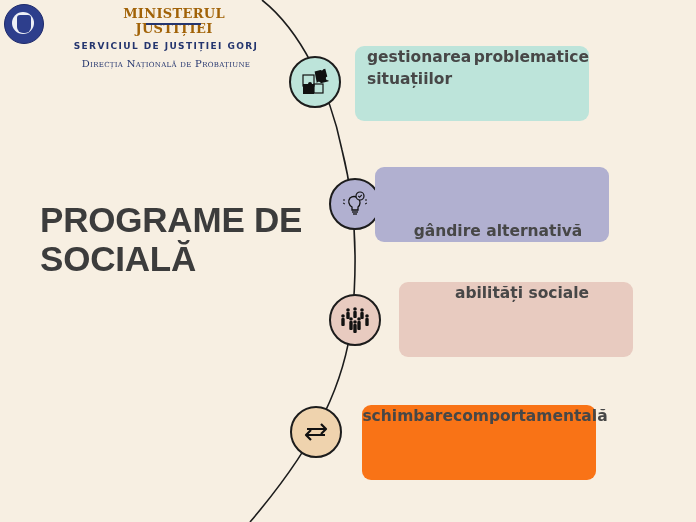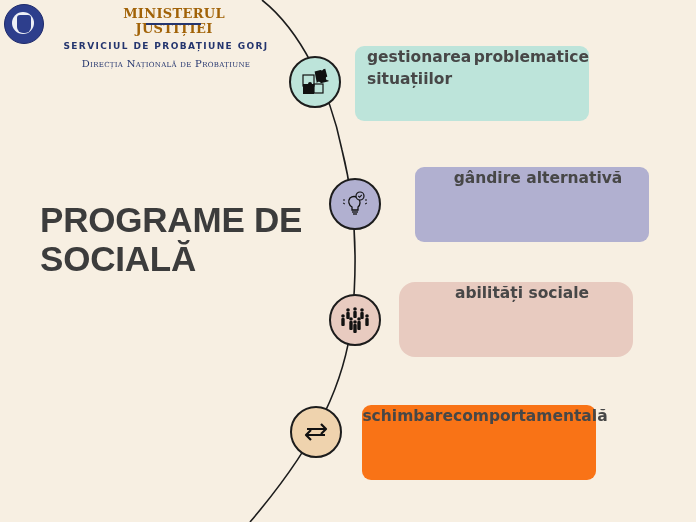--- a/index.html
+++ b/index.html
@@ -69,21 +69,21 @@
 </svg>
 
 <div class="header">
   <div class="emblem">
     <div class="inner"></div>
     <div class="eagle"></div>
   </div>
   <div class="h1">MINISTERUL JUSTIȚIEI</div>
   <div class="h1-rule"></div>
   <div class="h2">Direcția Națională de Probațiune</div>
-  <div class="h3">SERVICIUL DE PROBAȚIUNE GORJ</div>
+  <div class="h3">SERVICIUL DE JUSTIȚIEI GORJ</div>
 </div>
 
 <div class="title">
   <div>PROGRAME DE</div>
   <div>SOCIALĂ</div>
 </div>
 
 <div class="node" style="left:289px; top:56px; background:#bde4da;">
   <svg width="30" height="30" viewBox="0 0 30 30">
     <rect x="3" y="8" width="11" height="11" fill="none" stroke="#111" stroke-width="1.2"></rect>
@@ -103,21 +103,21 @@
     <line x1="13" y1="24" x2="19" y2="24" stroke="#111" stroke-width="1.3"></line>
     <line x1="14" y1="26" x2="18" y2="26" stroke="#111" stroke-width="1.3"></line>
     <circle cx="21" cy="8" r="4" fill="#b1b0d0" stroke="#111" stroke-width="1.2"></circle>
     <path d="M19.3 8 l1.3 1.3 l2.2 -2.4" fill="none" stroke="#111" stroke-width="1.1"></path>
     <line x1="4" y1="12" x2="6" y2="12" stroke="#111" stroke-width="1"></line>
     <line x1="4" y1="15" x2="6" y2="16" stroke="#111" stroke-width="1"></line>
     <line x1="26" y1="12" x2="28" y2="12" stroke="#111" stroke-width="1"></line>
     <line x1="26" y1="16" x2="28" y2="15" stroke="#111" stroke-width="1"></line>
   </svg>
 </div>
-<div class="box" style="left:415px; top:167px; width:234px; height:75px; background:#b1b0d0;">
+<div class="box" style="left:375px; top:167px; width:234px; height:75px; background:#b1b0d0;align-items:flex-end;">
   <div>gândire alternativă</div>
 </div>
 
 <div class="node" style="left:329px; top:294px; background:#e8cbc0;">
   <svg width="32" height="30" viewBox="0 0 32 30">
     <g fill="#111">
       <circle cx="9" cy="5" r="1.8"></circle>
         <rect x="7.3" y="7" width="3.4" height="7" rx="1"></rect>
       <circle cx="16" cy="4" r="1.8"></circle>
         <rect x="14.3" y="6" width="3.4" height="7" rx="1"></rect>
@@ -129,21 +129,21 @@
         <rect x="26.3" y="13" width="3.4" height="8" rx="1"></rect>
       <circle cx="12" cy="14" r="1.8"></circle>
         <rect x="10.3" y="16" width="3.4" height="9" rx="1"></rect>
       <circle cx="20" cy="14" r="1.8"></circle>
         <rect x="18.3" y="16" width="3.4" height="9" rx="1"></rect>
       <circle cx="16" cy="17" r="1.8"></circle>
         <rect x="14.3" y="19" width="3.4" height="9" rx="1"></rect>
     </g>
   </svg>
 </div>
-<div class="box" style="left:399px; top:282px; width:234px; height:75px; background:#e8cbc0;border-radius:16px;">
+<div class="box" style="left:399px; top:282px; width:234px; height:75px; background:#e8cbc0;">
   <div>abilități sociale</div>
 </div>
 
 <div class="node" style="left:290px; top:406px; background:#efd3ae;">
   <svg width="28" height="22" viewBox="0 0 28 22">
     <path d="M5 8 H24 M19 3 L24 8 L19 13" fill="none" stroke="#111" stroke-width="2.2" stroke-linejoin="round"></path>
     <path d="M23 14 H4 M9 9 L4 14 L9 19" fill="none" stroke="#111" stroke-width="2.2" stroke-linejoin="round"></path>
   </svg>
 </div>
 <div class="box" style="left:362px; top:405px; width:234px; height:75px; background:#f97316;">

